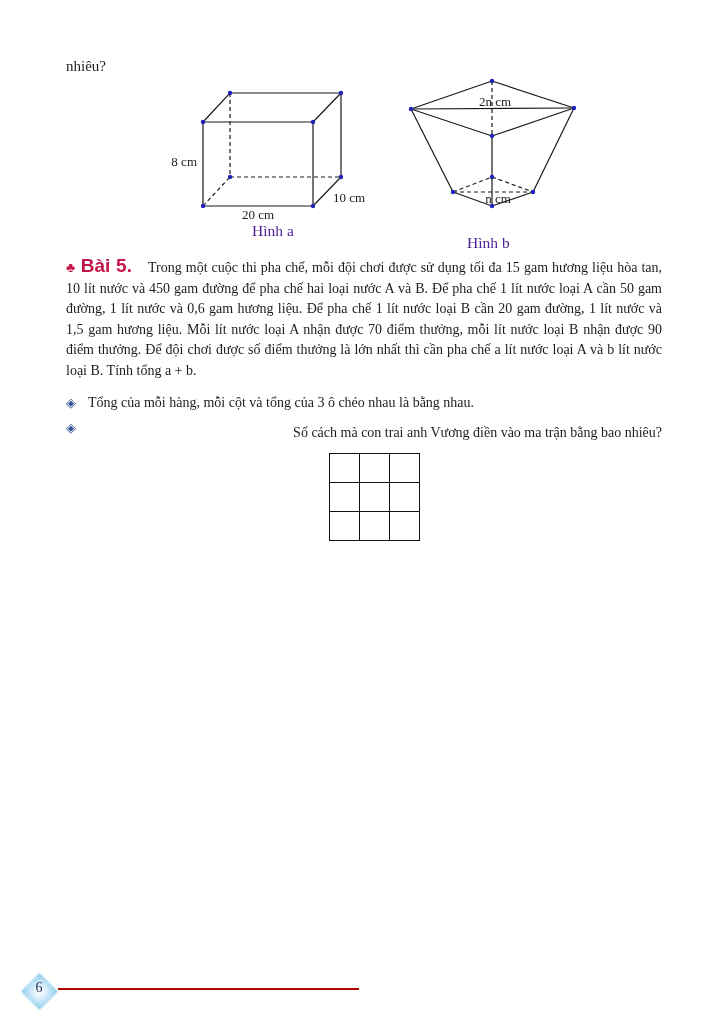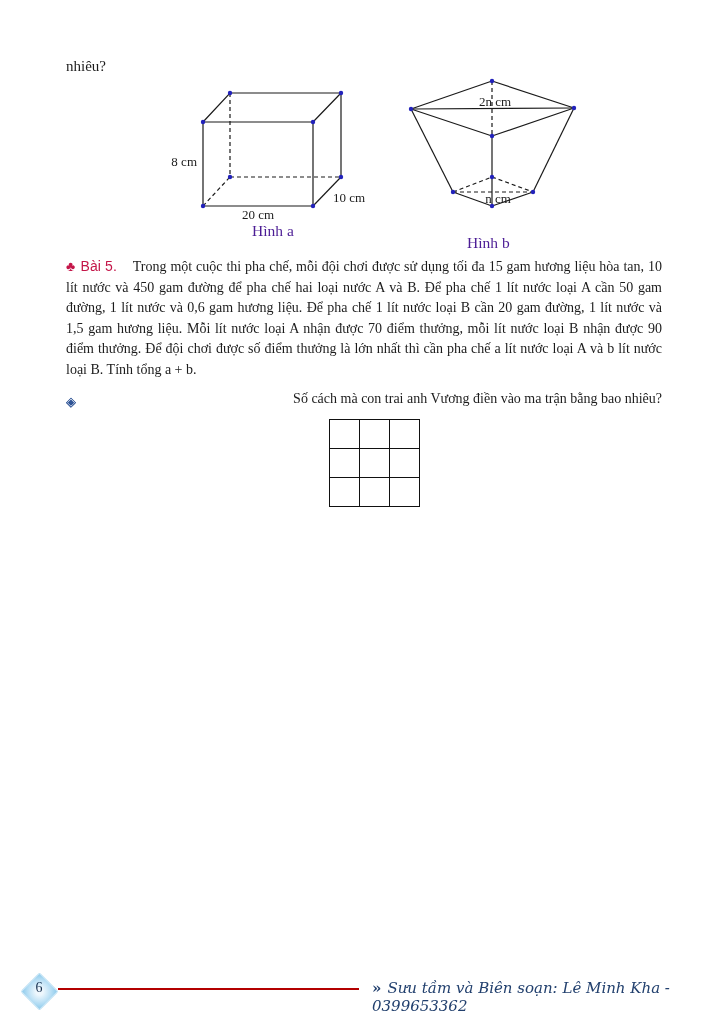--- a/index.html
+++ b/index.html
@@ -15,21 +15,21 @@
   .fig-caption { position:absolute; top:222px; font-size:15.5px; color:#4c1d95; }
   .fig-caption.a { left:252px; }
   .fig-caption.b { left:467px;margin-top:12px; }
   svg text { font-family:"Liberation Serif","DejaVu Serif",serif; font-size:13px; fill:#1c1c1c; }
 
   
   .content { position:absolute; left:66px; top:256px; width:596px; }
   .exercise { margin:0; font-size:14px; line-height:20.5px; text-align:justify; }
   .exercise + .exercise { margin-top:11px; }
   .ex-club { color:#c41649; font-size:14px; margin-right:5px; }
-  .ex-label { font-family:"Liberation Sans","DejaVu Sans",sans-serif; font-weight:normal; color:#c41649; margin-right:16px; font-size:14px; }
+  .ex-label { font-family:"Liberation Sans","DejaVu Sans",sans-serif; font-weight:bold; color:#c41649; margin-right:16px; font-size:19px; }
   .bullets { margin:9px 0 0 0; padding:0; list-style:none; }
   .bullets li { padding-left:22px; line-height:25px; font-size:14px; position:relative; }
   .bullet-icon { position:absolute; left:0; top:0; color:#2f5496; font-size:13px; }
   .question { margin:8px 0 0 0; font-size:14px; line-height:20.5px;text-align:right; }
 
   
   .magic-grid { margin-top:9px; margin-left:263px; border-collapse:collapse; }
   .magic-grid td { width:27px; height:26px; border:1.6px solid #111111; }
 
   
@@ -115,21 +115,21 @@
     <text x="98" y="133" text-anchor="middle">n cm</text>
   </svg>
   <span class="fig-caption b">Hình b</span>
 
   <div class="content">
 
     <p class="exercise"><span class="ex-club">♣</span><span class="ex-label">Bài 5.</span><span>Trong một cuộc thi pha chế, mỗi đội chơi được sử dụng tối đa 15 gam hương liệu hòa tan, 10 lít nước và 450 gam đường để pha chế hai loại nước A và B. Để pha chế 1 lít nước loại A cần 50 gam đường, 1 lít nước và 0,6 gam hương liệu. Để pha chế 1 lít nước loại B cần 20 gam đường, 1 lít nước và 1,5 gam hương liệu. Mỗi lít nước loại A nhận được 70 điểm thưởng, mỗi lít nước loại B nhận được 90 điểm thưởng. Để đội chơi được số điểm thưởng là lớn nhất thì cần pha chế a lít nước loại A và b lít nước loại B. Tính tổng a + b.</span></p>
 
 
     <ul class="bullets">
-      <li><span class="bullet-icon">◈</span></li>
+      <li><span class="bullet-icon">◈</span><span>Tổng của mỗi hàng, mỗi cột và tổng của 3 ô chéo nhau là bằng nhau.</span></li>
       <li><span class="bullet-icon">◈</span></li>
     </ul>
 
     <p class="question">Số cách mà con trai anh Vương điền vào ma trận bằng bao nhiêu?</p>
 
     <table class="magic-grid">
       <tbody>
           <tr>
             <td></td>
             <td></td>
@@ -148,15 +148,14 @@
     </tbody>
       </table>
 
   </div>
 
   <div class="footer-diamond-box">
     <div class="footer-diamond"></div>
     <div class="footer-pagenum">6</div>
   </div>
   <div class="footer-line"></div>
-  <div class="footer-credit"><span class="chev">»</span><span>Sưu tầm và Biên soạn: Lê Minh Kha - 0399653362</span></div>
 
 </div>
 
 </body></html>

